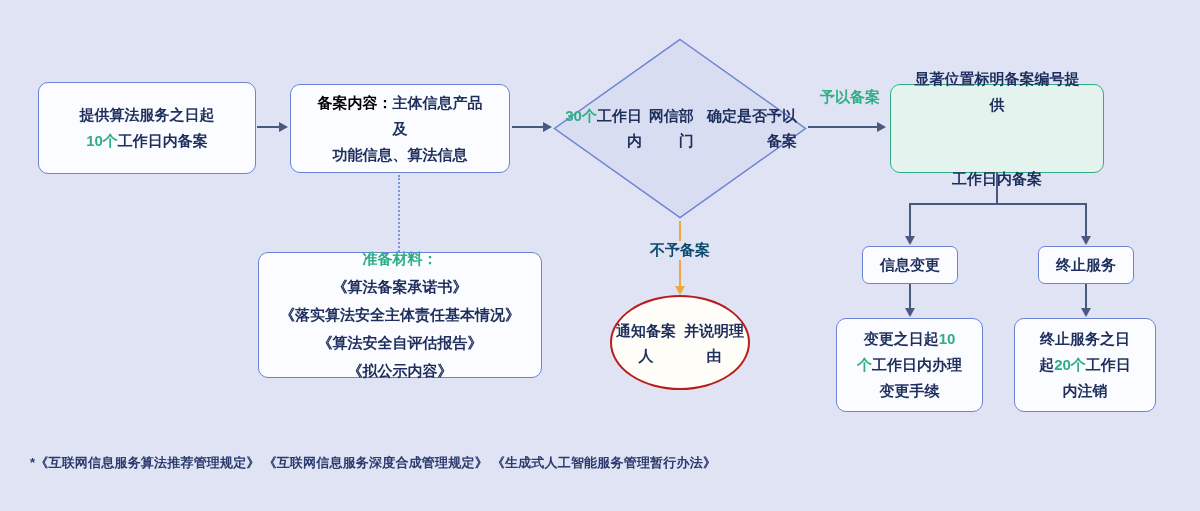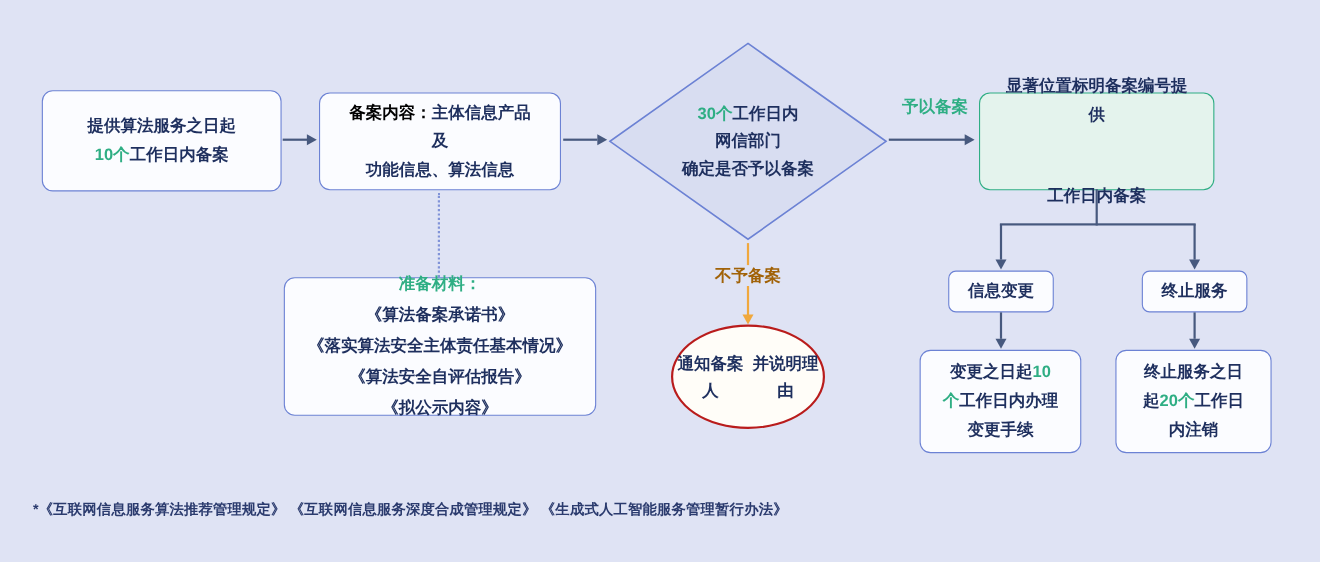--- a/index.html
+++ b/index.html
@@ -12,26 +12,26 @@
   .box {
     position:absolute; background:#fbfcff;
     border:1.5px solid #6c82d4; border-radius:10px;
     display:flex; flex-direction:column; align-items:center; justify-content:center;
     font-size:15px; font-weight:600; line-height:26px; text-align:center;
     box-sizing:border-box; padding:4px 20px;
   }
   .green-box { background:#e4f3ed; border-color:#2fae84; }
   .small-box { border-radius:7px; padding:0; }
   .g { color:#2fae84; }
-  .o { color:#a16207;font-family:Liberation Serif, serif; }
+  .o { color:#0c4a6e;font-family:Liberation Serif, serif; }
   .blue { color:#000000;text-align:center; }
   .diamond-text {
-    position:absolute; display:flex; flex-direction:column;
+    position:absolute; display:flex; 
     align-items:center; justify-content:center;
-    font-size:15px; font-weight:600; line-height:25px; text-align:left;
+    font-size:15px; font-weight:600; line-height:25px; text-align:right;
   }
   .ellipse {
     position:absolute; border:2px solid #b91c1c; border-radius:50%;
     background:#fffdf8; display:flex; flex-direction:row;
     align-items:center; justify-content:center;
     font-size:15px; font-weight:600; line-height:25px; text-align:center;
     box-sizing:border-box;
   }
   .hline { position:absolute; height:2px; background:#47597e; }
   .vline { position:absolute; width:2px; background:#47597e; }

